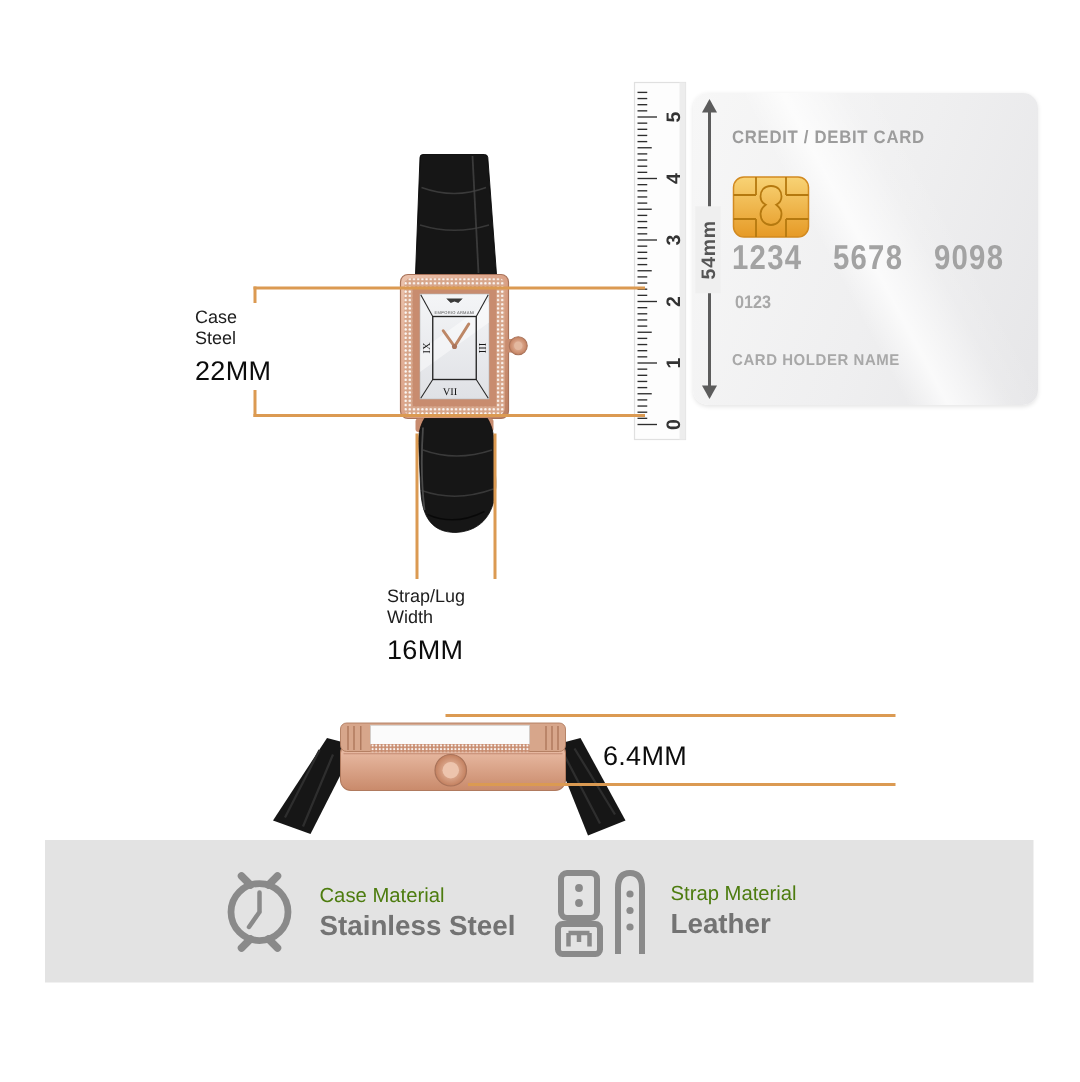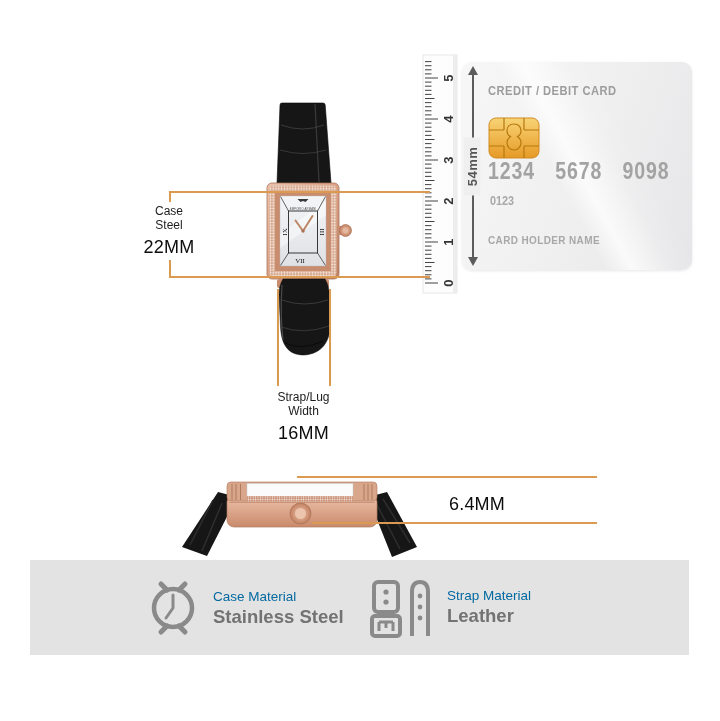--- a/index.html
+++ b/index.html
@@ -6,21 +6,21 @@
   .stage{position:relative;width:720px;height:721px;background:#ffffff;overflow:hidden;
          font-family:"Liberation Sans",sans-serif;}
   .abs{position:absolute;}
 
   
   .aline{position:absolute;background:#db9a52;z-index:30;}
   .aline.h{height:2px;}
   .aline.v{width:2px;}
 
   
-  .ann{position:absolute;text-align:center;color:#1d1d1d;z-index:40;}
+  .ann{position:absolute;color:#1d1d1d;z-index:40;}
   .ann .l{font-size:12px;line-height:14px;}
   .ann .l2{font-size:12.5px;line-height:15px;}
   .ann .v{font-size:18px;font-weight:normal;margin-top:5px;color:#0c0c0c;letter-spacing:.2px;}
 
   
   .card{position:absolute;left:462px;top:62px;width:230px;height:208px;border-radius:10px;
         background:linear-gradient(110deg,#f7f7f7,#efeff0 55%,#e6e6e8);
         box-shadow:0 1px 3px rgba(0,0,0,.10);z-index:5;}
   .card:before{content:"";position:absolute;inset:0;border-radius:10px;
         background:linear-gradient(62deg,rgba(255,255,255,0) 42%,rgba(255,255,255,.75) 50%,rgba(255,255,255,.12) 62%,rgba(255,255,255,0) 70%);}
@@ -37,21 +37,21 @@
   .card-digits{position:absolute;left:26px;top:96px;display:flex;gap:24px;font-size:23px;font-weight:bold;
         color:#a3a3a3;transform:scaleX(.85);transform-origin:left;letter-spacing:1px;}
   .card-aux{position:absolute;left:28px;top:132px;font-size:12px;font-weight:bold;color:#a8a8a8;
         transform:scaleX(.9);transform-origin:left;}
   .card-holder{position:absolute;left:26px;top:172px;font-size:10.5px;font-weight:bold;color:#a8a8a8;
         letter-spacing:.4px;transform:scaleX(.95);transform-origin:left;}
 
   
   .band{position:absolute;left:30px;top:560px;width:659px;height:95px;background:#e3e3e3;z-index:10;}
   .spec{position:absolute;display:flex;align-items:center;gap:13px;}
-  .spec-label{font-size:13.5px;color:#0369a1;line-height:18px;}
+  .spec-label{font-size:13.5px;color:#4d7c0f;line-height:18px;}
   .spec-value{font-size:18.5px;font-weight:bold;color:#737373;line-height:22px;}
 
   svg text{font-family:"Liberation Sans",sans-serif;}
   svg text.roman{font-family:"Liberation Serif",serif;}
 </style>
 </head>
 <body>
 
 <div class="stage">
 

